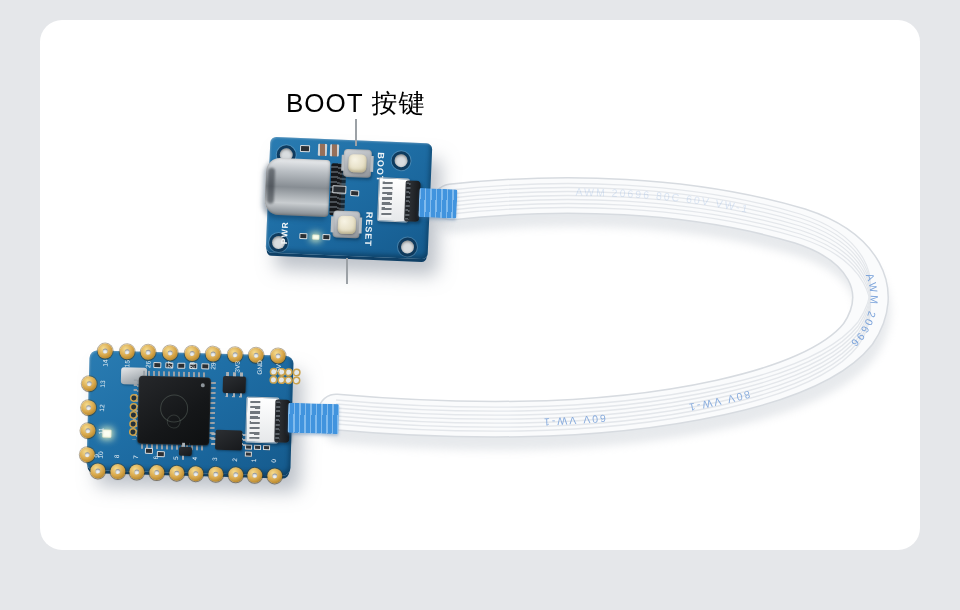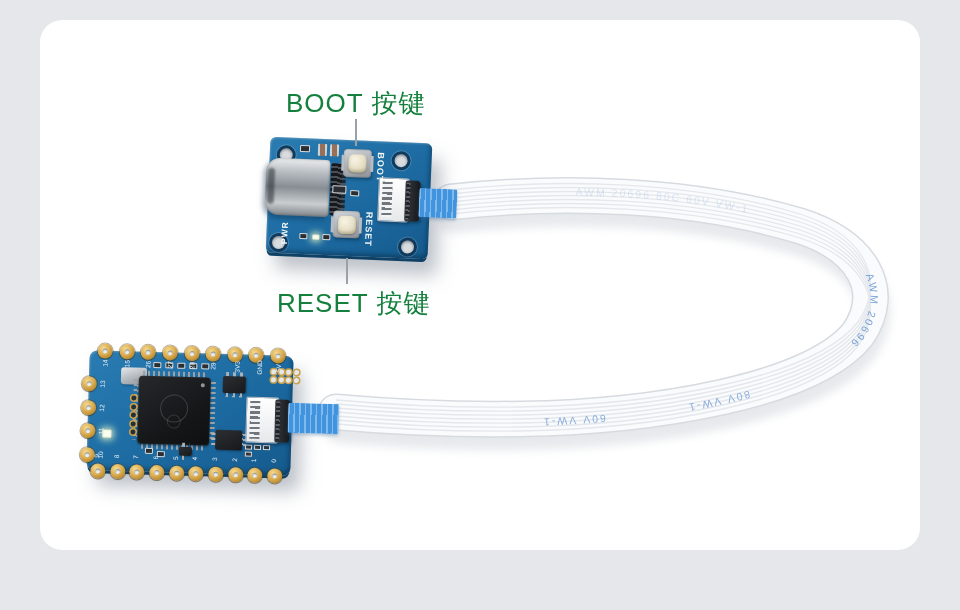--- a/index.html
+++ b/index.html
@@ -4,21 +4,21 @@
 <style>
   * { margin:0; padding:0; box-sizing:border-box; }
   html,body { width:960px; height:610px; overflow:hidden; }
   body { font-family:"Liberation Sans", sans-serif; background:#e5e7ea; position:relative; }
 
   .scene { position:absolute; inset:0; }
   .photo-card { position:absolute; left:40px; top:20px; width:880px; height:530px;
     background:#ffffff; border-radius:22px; }
 
   
-  .callout { position:absolute; color:#15803d; font-size:26px; letter-spacing:1px;
+  .callout { position:absolute; color:#000000; font-size:26px; letter-spacing:1px;
     font-weight:400; z-index:6; white-space:nowrap; }
   .leader { position:absolute; width:1.5px; background:#9ca1a6; z-index:6; }
 
   
   .board { position:absolute; border-radius:6px;
     background:linear-gradient(145deg,#2a7cb2 0%,#1f6fa6 40%,#1a659b 70%,#155a8c 100%);
     box-shadow: inset 1px 1px 2px rgba(255,255,255,.25), inset -2px -3px 4px rgba(5,35,60,.45),
       0 4px 0 -1px #0f4066, 10px 16px 18px rgba(125,135,150,.5);
     z-index:3; }
   #adapter-board { left:268px; top:140px; width:162px; height:116px; transform:rotate(2.4deg); }
@@ -336,15 +336,14 @@
     </div>
 
     <div class="ffc-body" style="left:158px; top:42px; width:33px; height:46px;"></div>
     <div class="ffc-latch" style="left:187px; top:44px; width:15px; height:43px;"></div>
     <div class="stiffener" style="left:200px; top:47px; width:51px; height:30px;"></div>
   </div>
 
   <div class="callout" style="left:286px; top:86px;">BOOT 按键</div>
   <div class="leader" style="left:355px; top:119px; height:27px;"></div>
 
-  <div class="callout" style="left:277px; top:286px;">RESET 按键</div>
   <div class="leader" style="left:346px; top:258px; height:26px;"></div>
 </div>
 
 </body></html>

